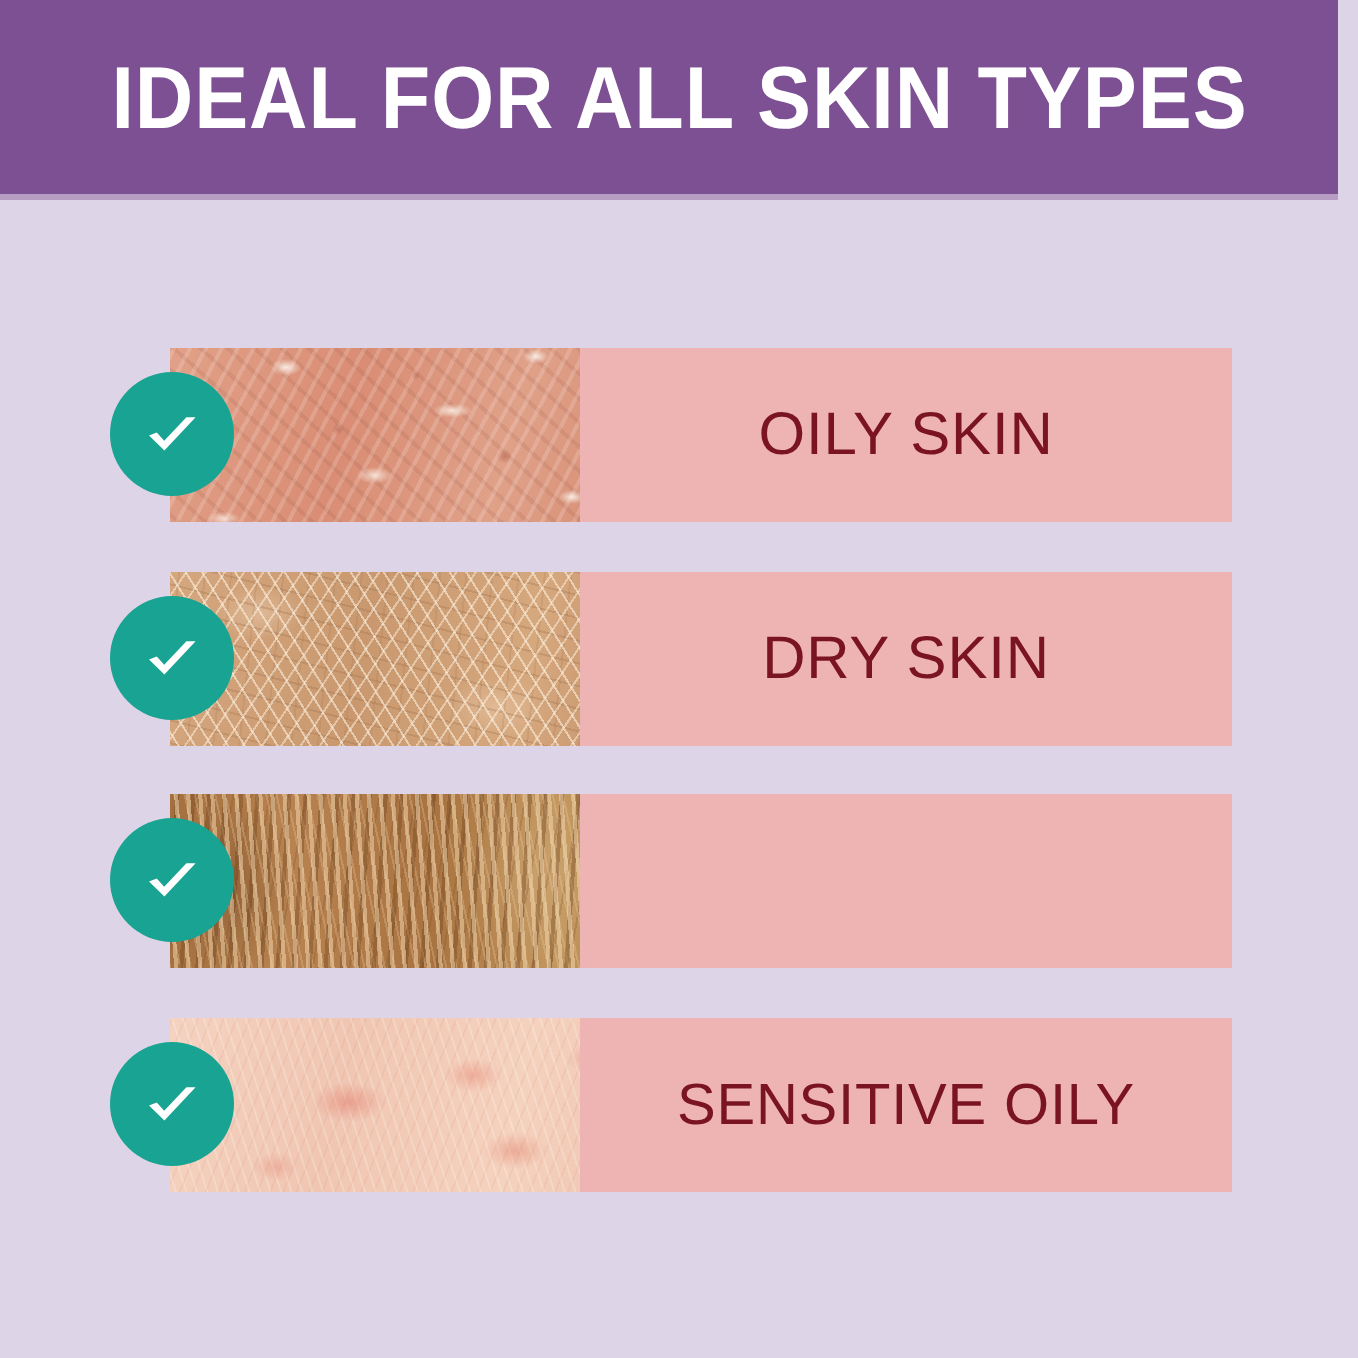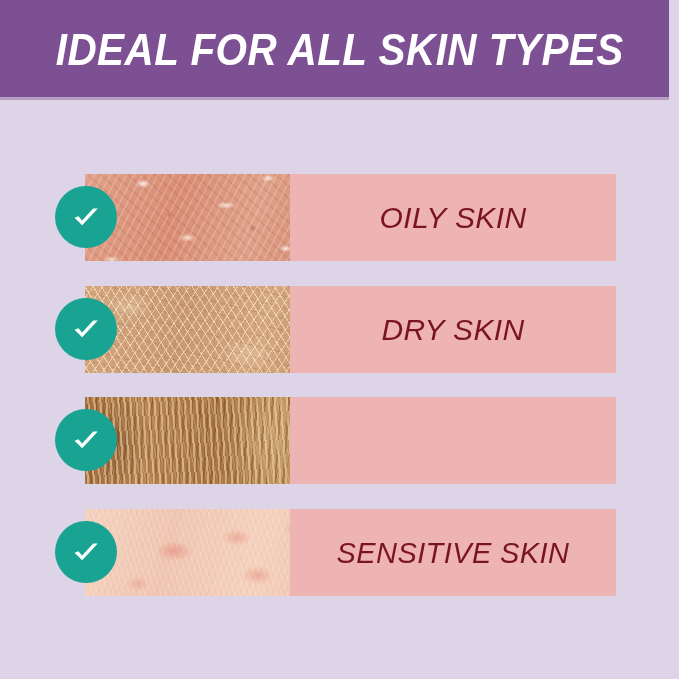--- a/index.html
+++ b/index.html
@@ -14,21 +14,20 @@
     font-family: "Liberation Sans", sans-serif;
     -webkit-font-smoothing: antialiased;
   }
 
   .poster {
     position: relative;
     width: 669px;
     height: 679px;
     background: #ded4e7;
     overflow: hidden;
-    font-style: italic;
   }
 
   
   .header-band {
     position: absolute;
     left: 0;
     top: 0;
     width: 679px;
     height: 97px;
     background: #7d4f93;
@@ -255,21 +254,21 @@
         </svg>
       </div>
     </div>
 
     <div class="row row-4">
       <div class="row-panel"></div>
       <div class="row-photo">
         <div class="tex tex-sens"></div>
       </div>
       <div class="row-label-wrap">
-        <span class="row-label">SENSITIVE SKIN</span>
+        <span class="row-label">SENSITIVE OILY</span>
       </div>
       <div class="check-badge">
         <svg width="40" height="40" viewBox="0 0 40 40" aria-hidden="true">
           <path d="M8.5 20.8 L16.2 28.2 L31.8 11.6 L27.2 11.6 L16.1 23.4 L12.4 19.3 Z" fill="#ffffff"></path>
         </svg>
       </div>
     </div>
 
   </div>
 </div>

